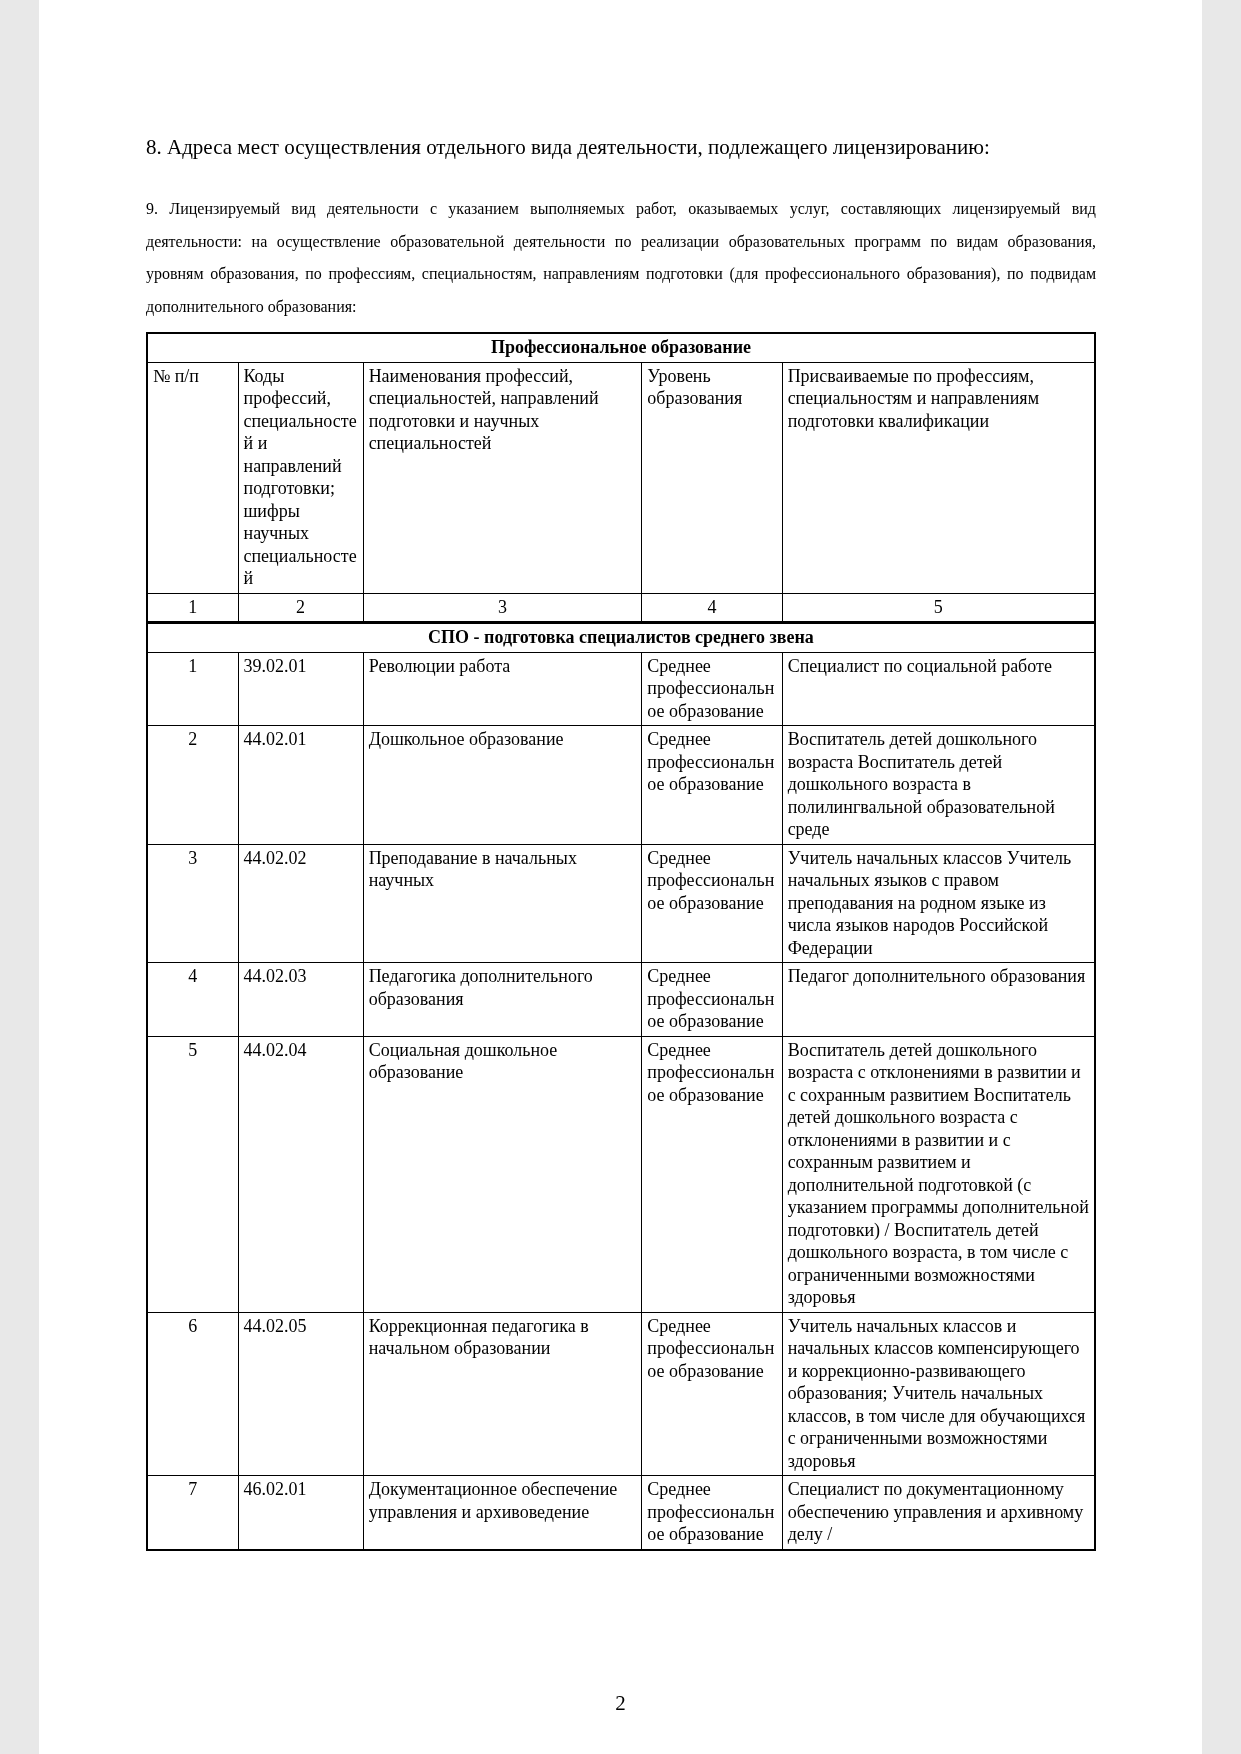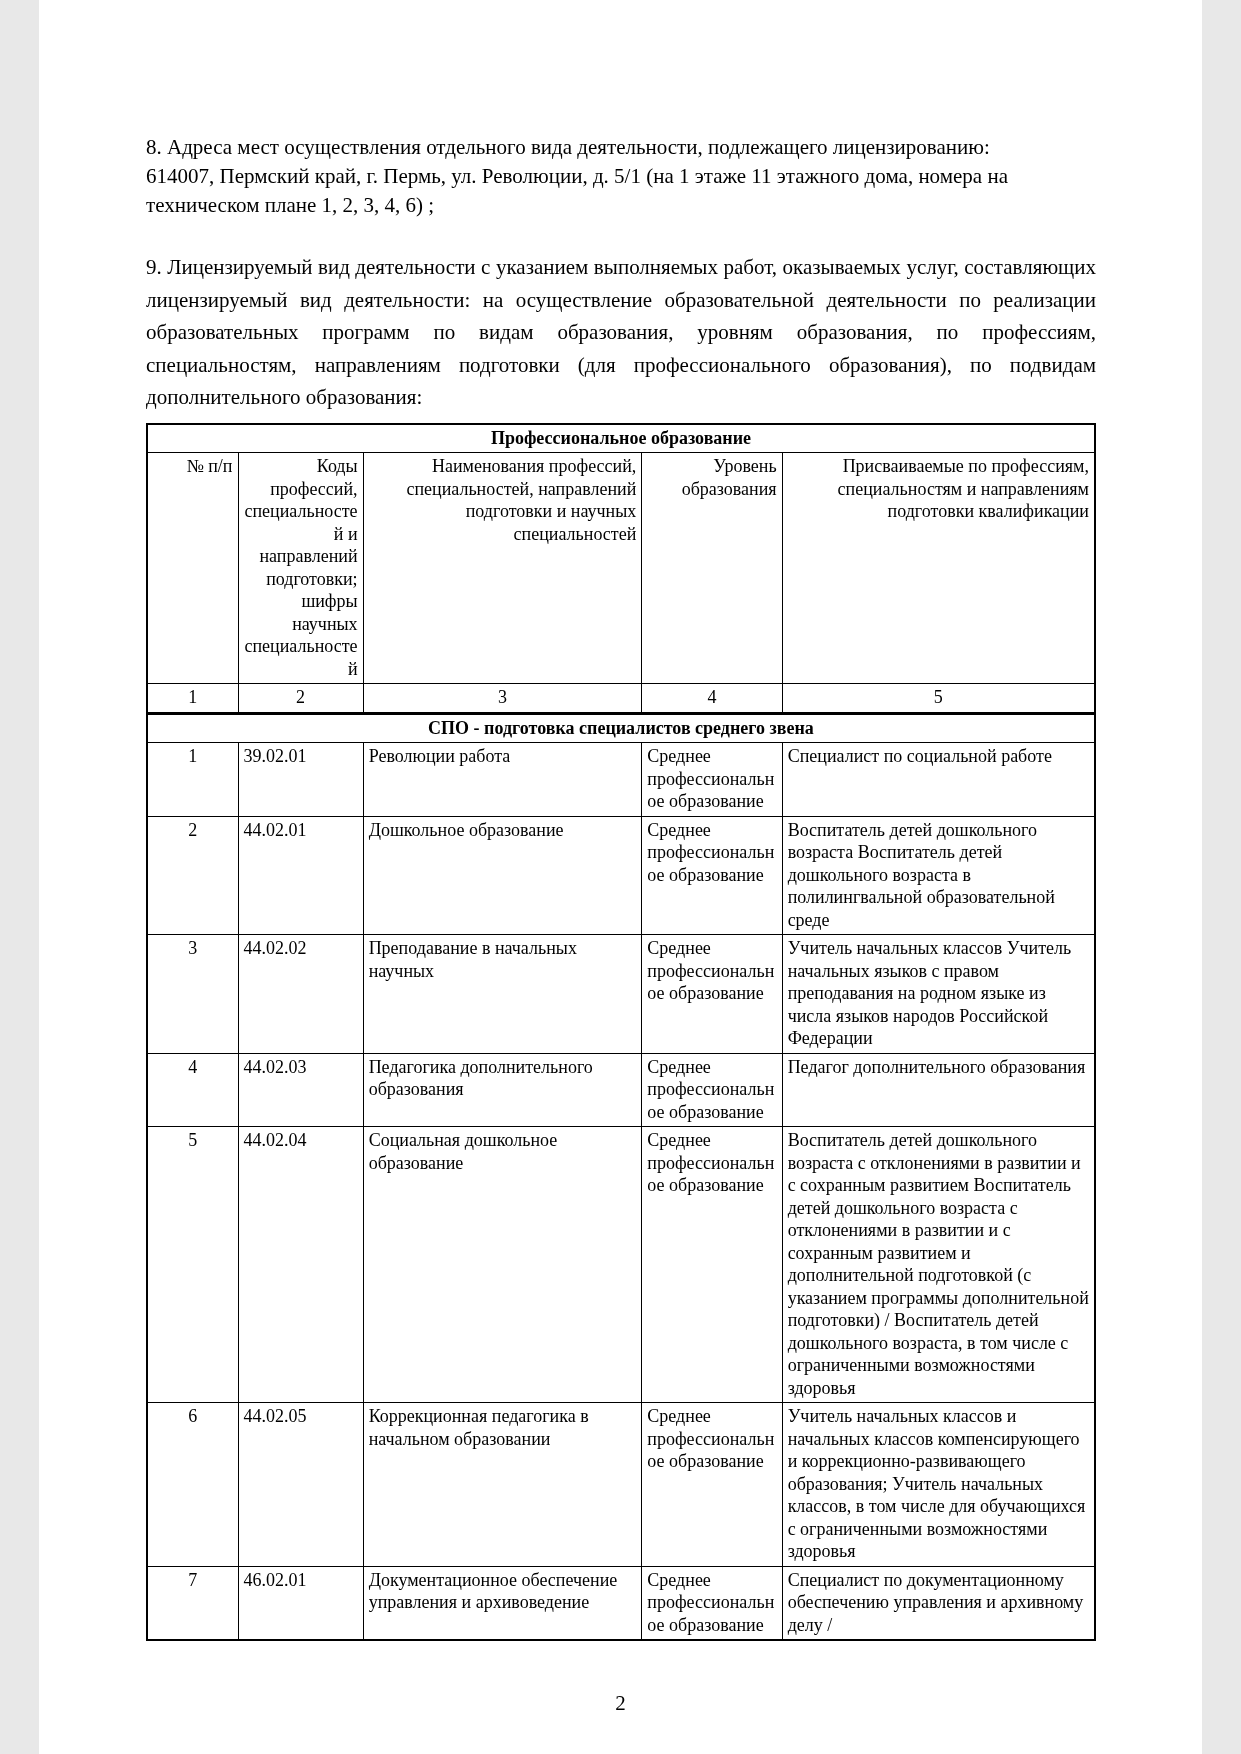--- a/index.html
+++ b/index.html
@@ -18,21 +18,21 @@
     left: 107px;
     right: 106px;
     top: 133px;
   }
   .p8 {
     font-size: 21px;
     line-height: 29px;
     text-align: left;
   }
   .p9 {
-    font-size: 21px;
+    font-size: 16px;
     line-height: 32.5px;
     text-align: justify;
     margin-top: 31px;
     margin-bottom: 9px;
   }
   table.license-table {
     width: 100%;
     border-collapse: collapse;
     border: 2px solid #000;
     table-layout: fixed;
@@ -47,21 +47,21 @@
   }
   td.title-cell {
     text-align: center;
     font-weight: bold;
     font-size: 19.5px;
     padding-top: 4px;
     padding-bottom: 4px;
     border-bottom: 1px solid #000;
   }
   td.header-cell {
-    text-align: right;
+    text-align: left;
     vertical-align: top;
   }
   tr.colnum-row td {
     text-align: center;
     border-bottom: 3px solid #000;
   }
   td.section-cell {
     text-align: center;
     font-weight: bold;
     padding-top: 3px;
@@ -78,21 +78,20 @@
   }
 </style>
 </head>
 <body>
 
 <div class="page">
   <div class="content">
 
     <div class="p8">
       <div>8. Адреса мест осуществления отдельного вида деятельности, подлежащего лицензированию:</div>
-      <div>614007, Пермский край, г. Пермь, ул. Революции, д. 5/1 (на 1 этаже 11 этажного дома, номера на техническом плане 1, 2, 3, 4, 6) ;</div>
     </div>
 
     <div class="p9">9. Лицензируемый вид деятельности с указанием выполняемых работ, оказываемых услуг, составляющих лицензируемый вид деятельности: на осуществление образовательной деятельности по реализации образовательных программ по видам образования, уровням образования, по профессиям, специальностям, направлениям подготовки (для профессионального образования), по подвидам дополнительного образования:</div>
 
     <table class="license-table">
       <colgroup>
         <col style="width:9.6%">
         <col style="width:13.2%">
         <col style="width:29.4%">
         <col style="width:14.8%">

